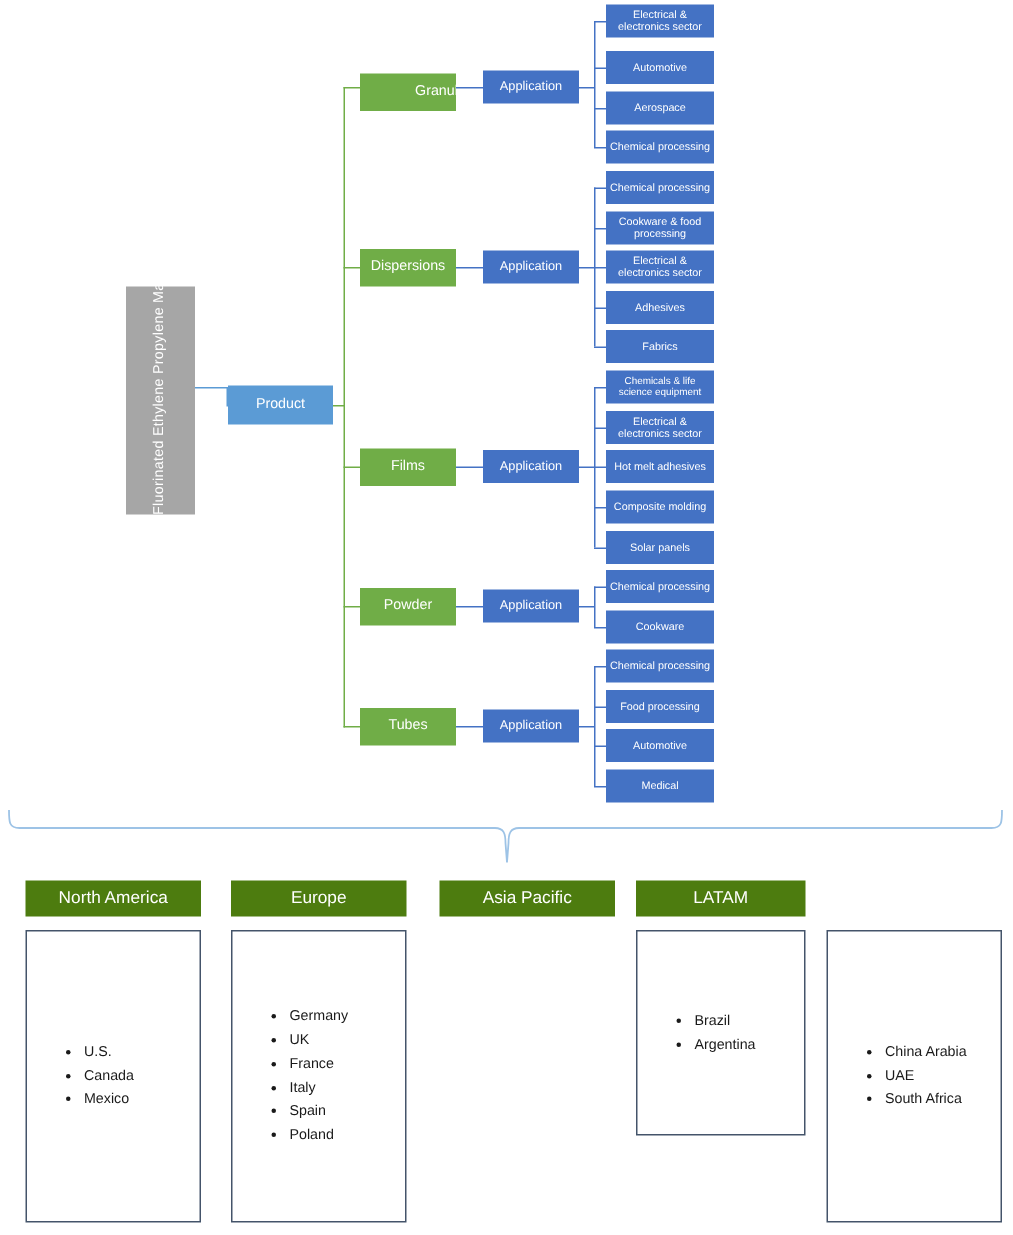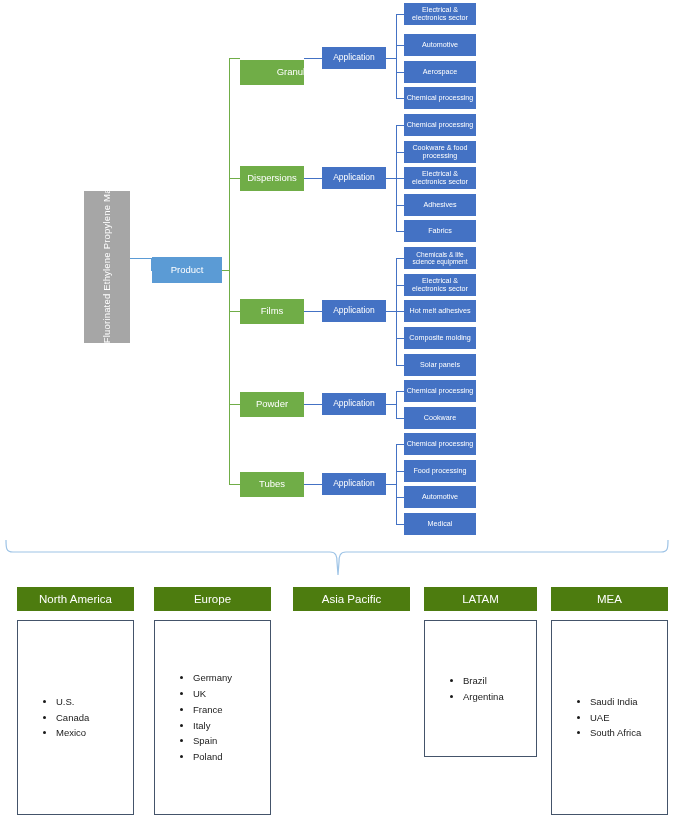--- a/index.html
+++ b/index.html
@@ -47,21 +47,21 @@
 
   <div class="box product-box">
     <span>Product</span>
   </div>
 
   <div class="ln" style="left:222px;top:270px;width:8px;height:1px;"></div>
 
   <div class="ln" style="left:229px;top:58px;width:1px;height:427px;"></div>
 
   <div class="ln" style="left:229px;top:58px;width:11px;height:1px;"></div>
-  <div class="box prod" style="top:60px;padding-left:48px;">
+  <div class="box prod" style="top:49px;padding-left:48px;">
     <span>Granules</span>
   </div>
   <div class="lnb" style="left:304px;top:58px;width:18px;height:1px;"></div>
   <div class="box appl" style="top:47px;">
     <span>Application</span>
   </div>
   <div class="lnb" style="left:386px;top:58px;width:10px;height:1px;"></div>
   <div class="lnb" style="left:396px;top:14px;width:1px;height:84px;"></div>
 
   <div class="lnb" style="left:396px;top:14px;width:8px;height:1px;"></div>
@@ -231,24 +231,21 @@
   <div class="reg-head" style="left:424px;top:587px;width:113px;">
     <span>LATAM</span>
   </div>
   <div class="reg-body" style="left:424px;top:620px;width:113px;height:137px;">
     <ul>
       <li>Brazil</li>
       <li>Argentina</li>
     </ul>
   </div>
 
-  <div class="reg-head" style="left:551px;top:587px;width:117px;">
-    <span>MEA</span>
-  </div>
   <div class="reg-body" style="left:551px;top:620px;width:117px;height:195px;">
     <ul>
-      <li>Saudi India</li>
+      <li>China Arabia</li>
       <li>UAE</li>
       <li>South Africa</li>
     </ul>
   </div>
 
 </div>
 
 </body></html>

